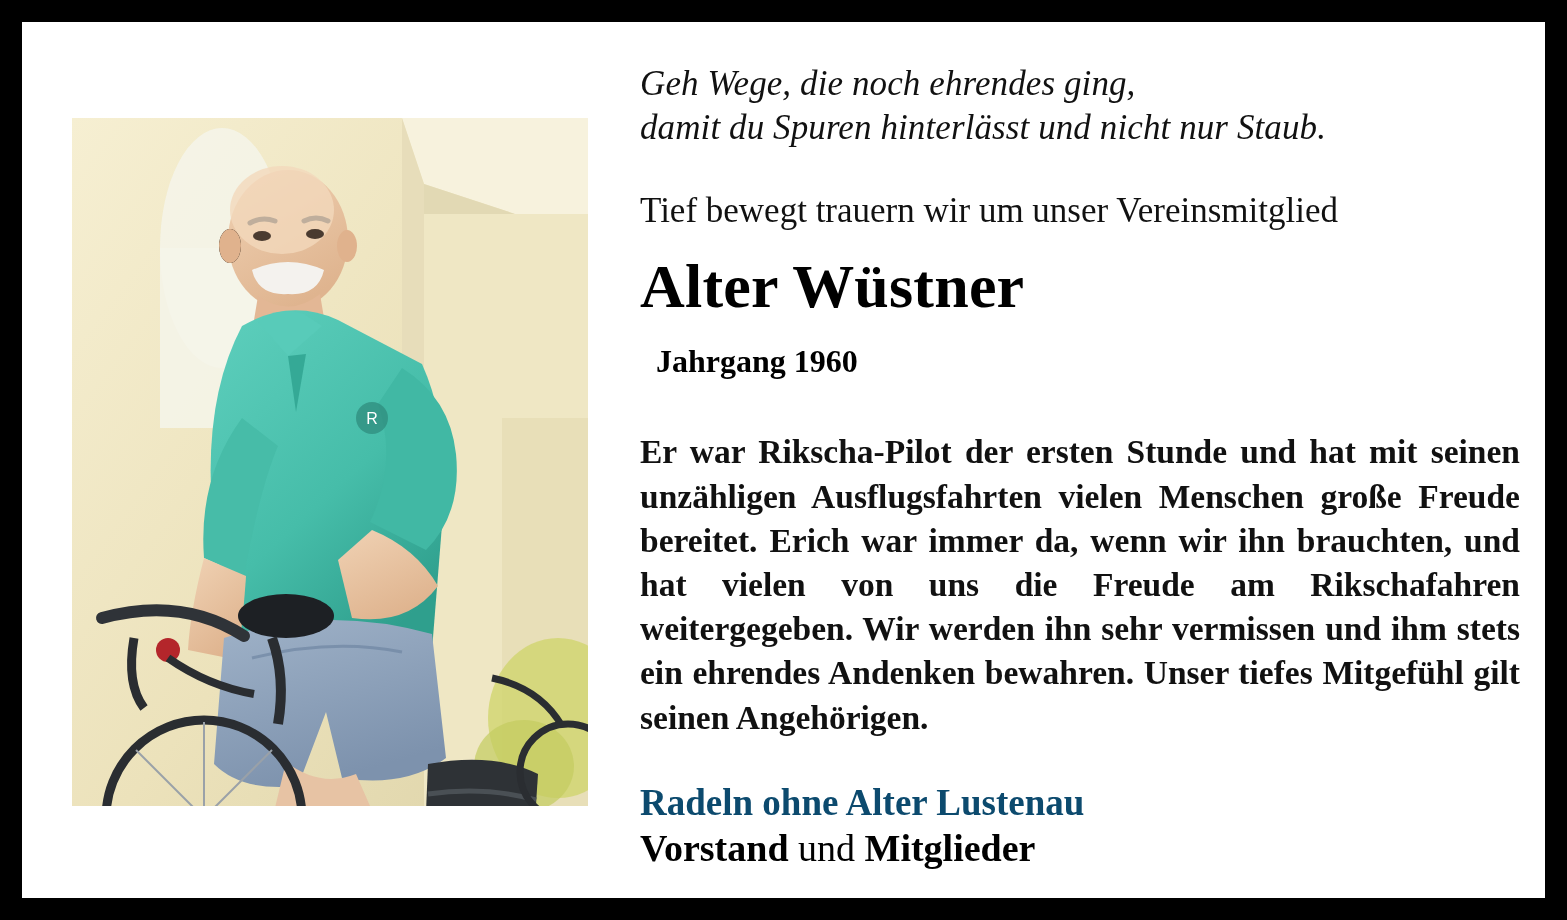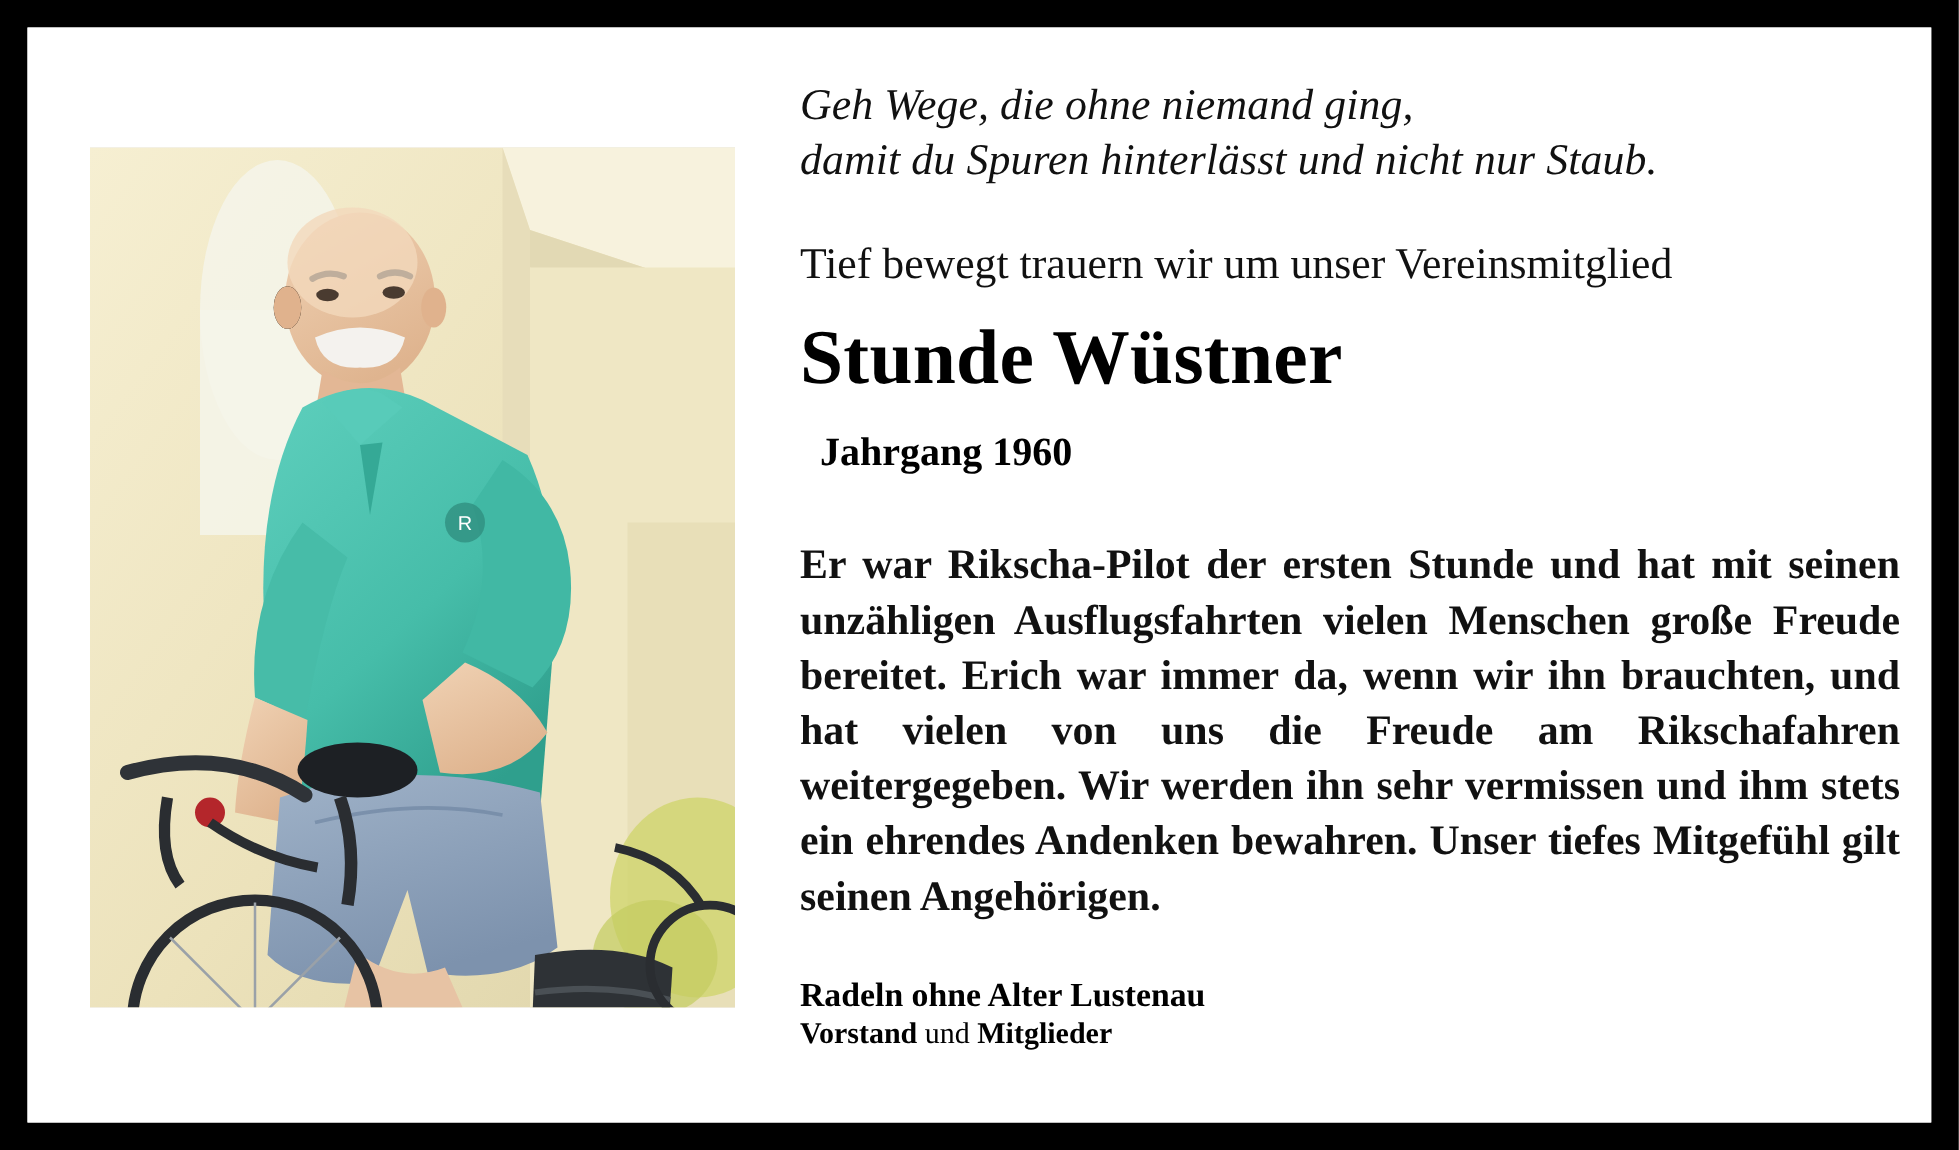--- a/index.html
+++ b/index.html
@@ -96,28 +96,28 @@
     padding-top: 34px;
     text-align: justify;
     text-justify: inter-word;
     hyphens: manual;
     font-weight: bold;
   }
   .signature {
     padding-top: 40px;
   }
   .sig-org {
-    font-size: 27px;
-    font-weight: bold;
-    color: #000000;
+    font-size: 37px;
+    font-weight: bold;
+    color: #0c4a6e;
     display: block;
     line-height: 1.22;
   }
   .sig-role {
-    font-size: 24px;
+    font-size: 38px;
     color: #000;
     display: block;
     line-height: 1.22;
   }
   .sig-role b {
     font-weight: bold;
   }
   .sig-mid {
     font-weight: normal;
   }
@@ -224,27 +224,27 @@
         <path d="M356 646 q66 -12 110 10 l-6 92 l-108 -6 Z" fill="#2e3236"></path>
         <path d="M356 676 q58 -8 108 6" stroke="#4a5055" stroke-width="5" fill="none"></path>
 
         <path d="M420 560 q48 10 70 48" stroke="#2a2d31" stroke-width="7" fill="none"></path>
         <circle cx="496" cy="654" r="48" fill="none" stroke="#2a2d31" stroke-width="7"></circle>
       </svg>
     </div>
 
     <div class="text-col">
       <p class="verse">
-        <span class="verse-line">Geh Wege, die ohne niemand ging,</span>
+        <span class="verse-line">Geh Wege, die noch ehrendes ging,</span>
         <span class="verse-line">damit du Spuren hinterlässt und nicht nur Staub.</span>
       </p>
 
       <p class="lead">Tief bewegt trauern wir um unser Vereinsmitglied</p>
 
-      <h1 class="name">Stunde Wüstner</h1>
+      <h1 class="name">Alter Wüstner</h1>
 
       <div class="birthyear">Jahrgang 1960</div>
 
       <p class="body-text">Er war Rikscha-Pilot der ersten Stunde und hat mit seinen unzähligen Ausflugsfahrten vielen Menschen große Freude bereitet. Erich war immer da, wenn wir ihn brauchten, und hat vielen von uns die Freude am Rikschafahren weitergegeben. Wir werden ihn sehr vermissen und ihm stets ein ehrendes Andenken bewahren. Unser tiefes Mitgefühl gilt seinen Angehörigen.</p>
 
       <div class="signature">
         <span class="sig-org">Radeln ohne Alter Lustenau</span>
         <span class="sig-role"><b>Vorstand</b><span class="sig-mid"> und </span><b>Mitglieder</b></span>
       </div>
     </div>

